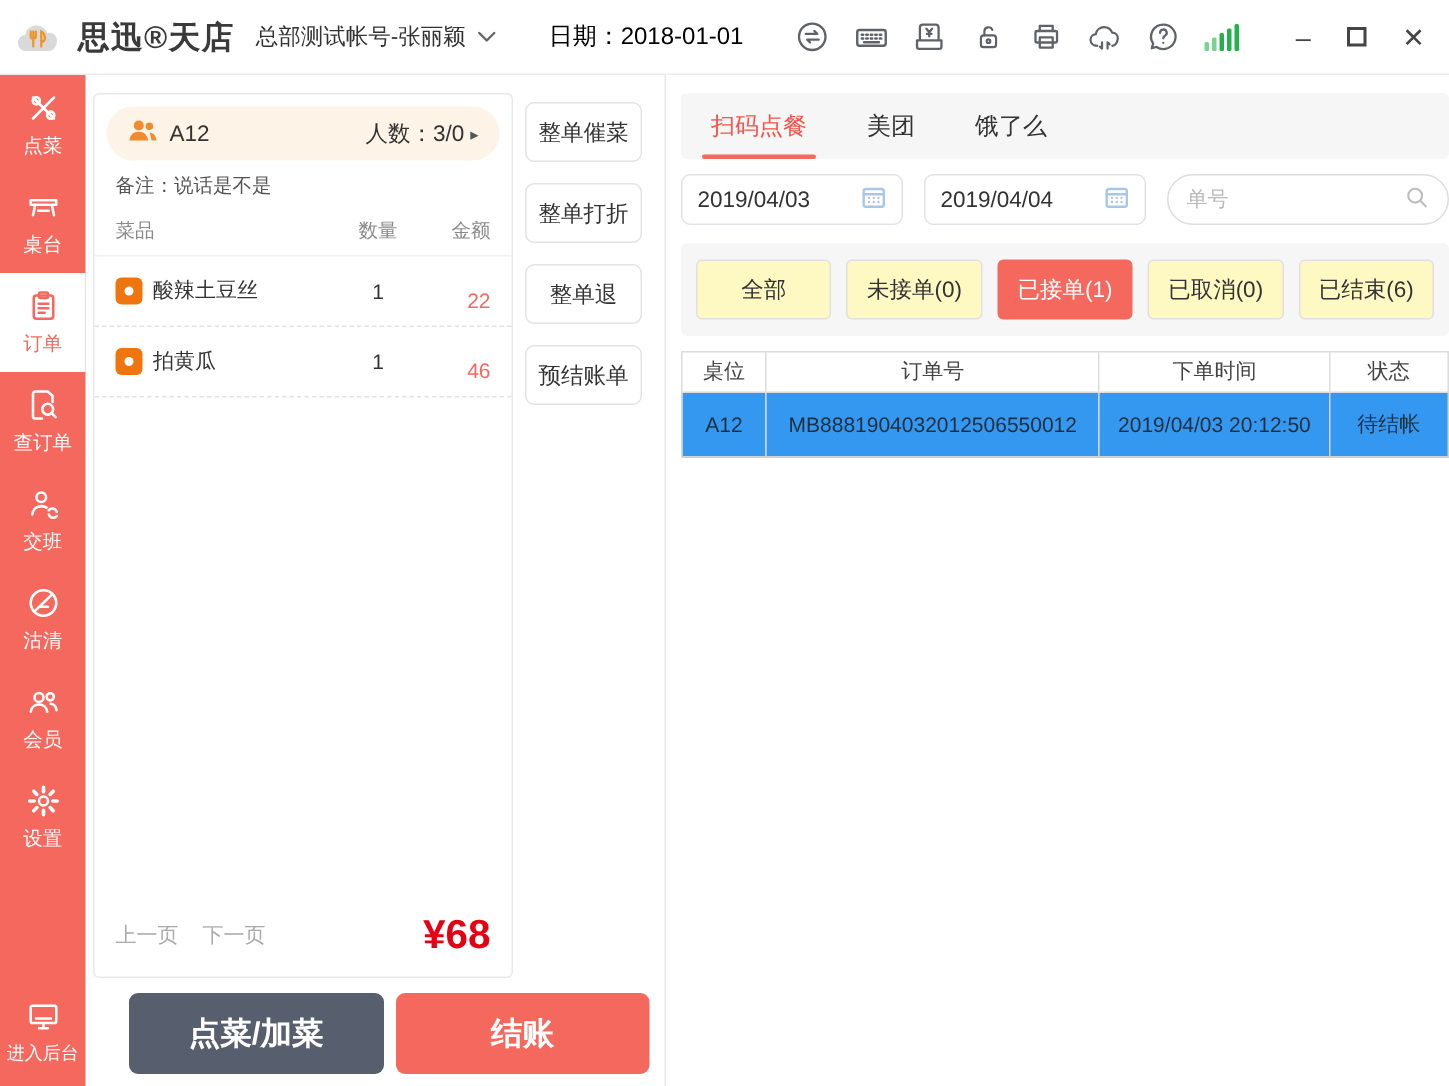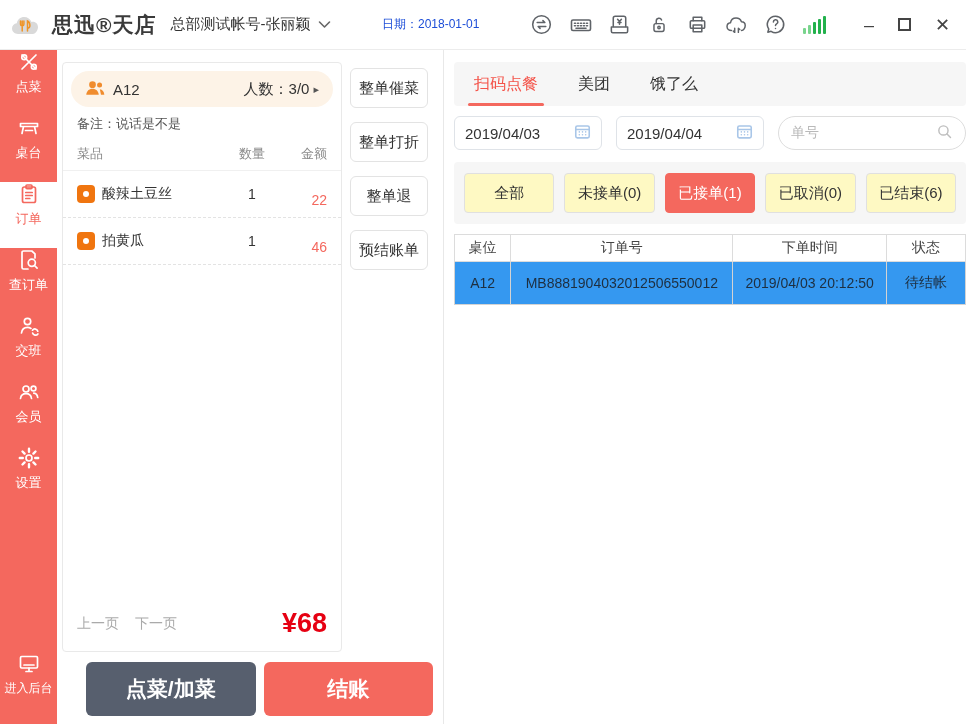--- a/index.html
+++ b/index.html
@@ -5,36 +5,36 @@
   * { margin:0; padding:0; box-sizing:border-box; }
   html,body { width:966px; height:724px; overflow:hidden; background:#fff;
     font-family:"Liberation Sans","DejaVu Sans",sans-serif; color:#333; }
 
   
   .topbar { height:50px; display:flex; align-items:center; padding:0 16px 0 10px;
     border-bottom:1px solid #ececec; background:#fff; }
   .logo { display:flex; align-items:center; margin-right:8px; }
   .brand { font-size:21px; font-weight:bold; color:#3a3a3a; letter-spacing:1px; white-space:nowrap; }
   .account { display:flex; align-items:center; gap:8px; margin-left:14px; font-size:15px; color:#333; cursor:pointer; white-space:nowrap; }
-  .top-date { margin-left:auto; font-size:12px; color:#1d4ed8; white-space:nowrap; }
+  .top-date { margin-left:auto; font-size:16px; color:#000000; white-space:nowrap; }
   .top-icons { margin-left:auto; display:flex; align-items:center; gap:15px; }
   .tico { width:24px; height:24px; display:flex; align-items:center; justify-content:center; cursor:pointer; }
   .tico svg { stroke:#5f6368; fill:none; stroke-width:1.6; stroke-linecap:round; stroke-linejoin:round; }
   .winctl { display:flex; align-items:center; gap:24px; margin-left:38px; }
   .winbtn { font-size:18px; color:#444; cursor:pointer; line-height:1; }
   .winbox { width:13px; height:13px; border:2px solid #444; cursor:pointer; }
   .sigbars { display:flex; align-items:flex-end; gap:2px; height:18px; cursor:pointer; }
   .sigbars i { display:block; width:3px; border-radius:1px; }
 
   
   .main { display:flex; height:674px; }
 
   
   .sidebar { width:57px; background:#f4685e; display:flex; flex-direction:column; flex-shrink:0; }
-  .side-item { height:66px; display:flex; flex-direction:column; align-items:center; justify-content:flex-start;
+  .side-item { height:66px; display:flex; flex-direction:column; align-items:center; justify-content:center;
     gap:4px; color:#fff; cursor:pointer; }
   .side-item svg { stroke:currentColor; fill:none; stroke-width:1.7; stroke-linecap:round; stroke-linejoin:round; }
   .side-item .lbl { font-size:13px; white-space:nowrap; }
   .side-item.active { background:#fff; color:#f4685e; }
   .side-item.bottom { margin-top:auto; height:72px; }
   .side-item.bottom .lbl { font-size:12px; }
 
   
   .middle { width:386px; padding:12px 0 0 5px; display:flex; flex-direction:column; flex-shrink:0; }
   .middle-top { display:flex; flex:1; min-height:0; }
@@ -222,20 +222,27 @@
         </svg>
       <span class="lbl">查订单</span>
     </div>
     <div class="side-item">
       <svg width="24" height="24" viewBox="0 0 24 24">
           <circle cx="10.5" cy="7.5" r="3.2"></circle>
           <path d="M4.5 19c.5-3.6 3-5.6 6-5.6 1.3 0 2.5.4 3.5 1"></path>
           <path d="M15.5 16.2a3 3 0 0 1 5.3 1M20.9 20a3 3 0 0 1-5.3-1"></path>
         </svg>
       <span class="lbl">交班</span>
+    </div>
+    <div class="side-item">
+      <svg width="24" height="24" viewBox="0 0 24 24">
+          <circle cx="12" cy="12" r="8.5"></circle>
+          <path d="M6.3 17.2L17.5 6.5M9 14.5h6"></path>
+        </svg>
+      <span class="lbl">沽清</span>
     </div>
     <div class="side-item">
       <svg width="24" height="24" viewBox="0 0 24 24">
           <circle cx="9" cy="9" r="3"></circle>
           <path d="M3.5 18.5c.4-3 2.6-4.8 5.5-4.8s5.1 1.8 5.5 4.8"></path>
           <circle cx="16.5" cy="8.5" r="2.4"></circle>
           <path d="M16.8 13.2c2.3.3 3.6 1.9 3.9 4.3"></path>
         </svg>
       <span class="lbl">会员</span>
     </div>

